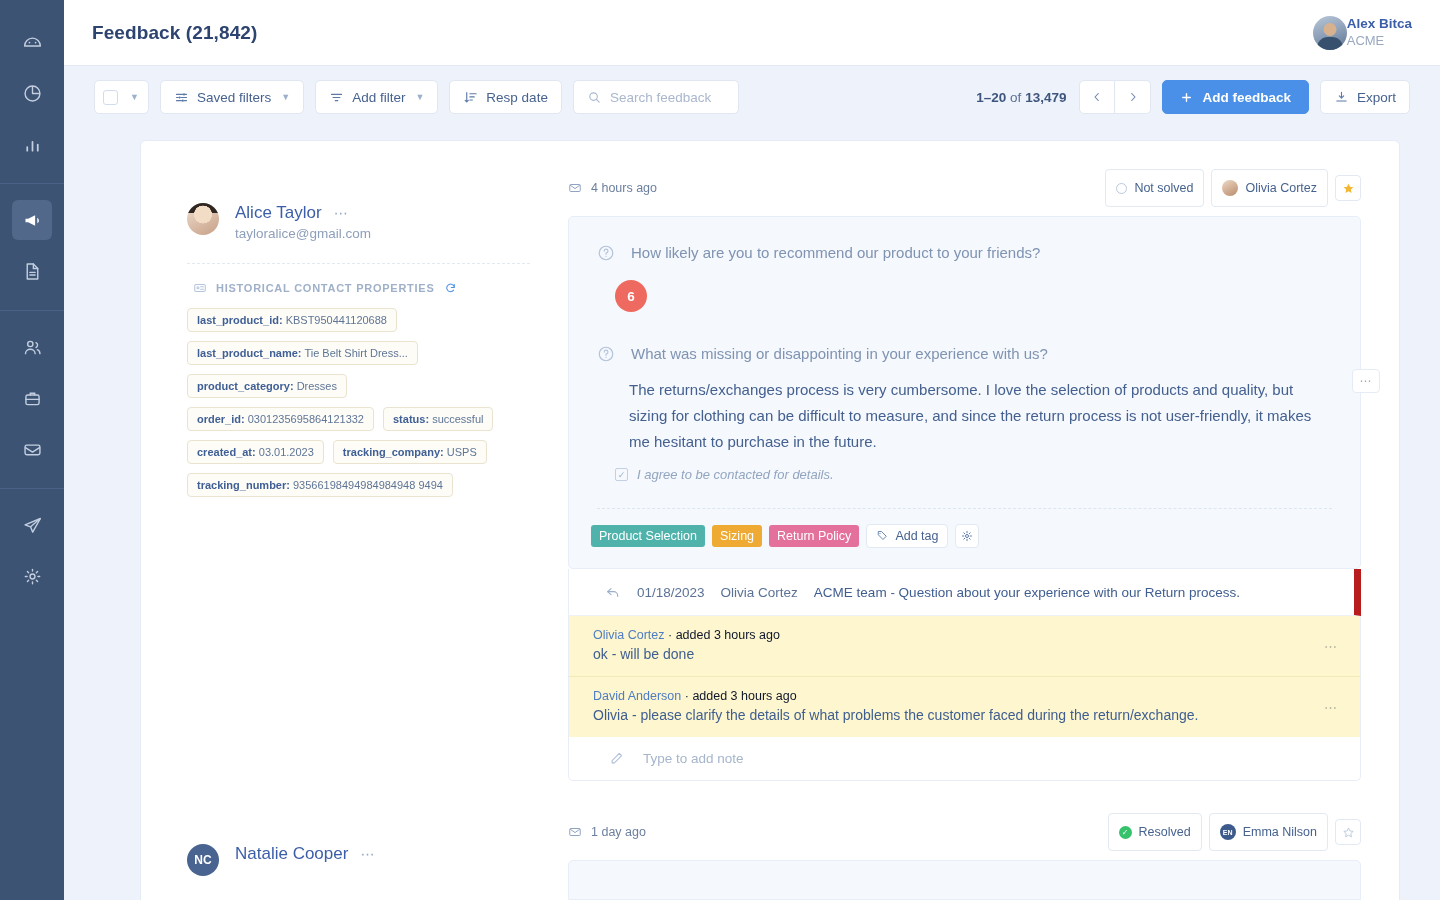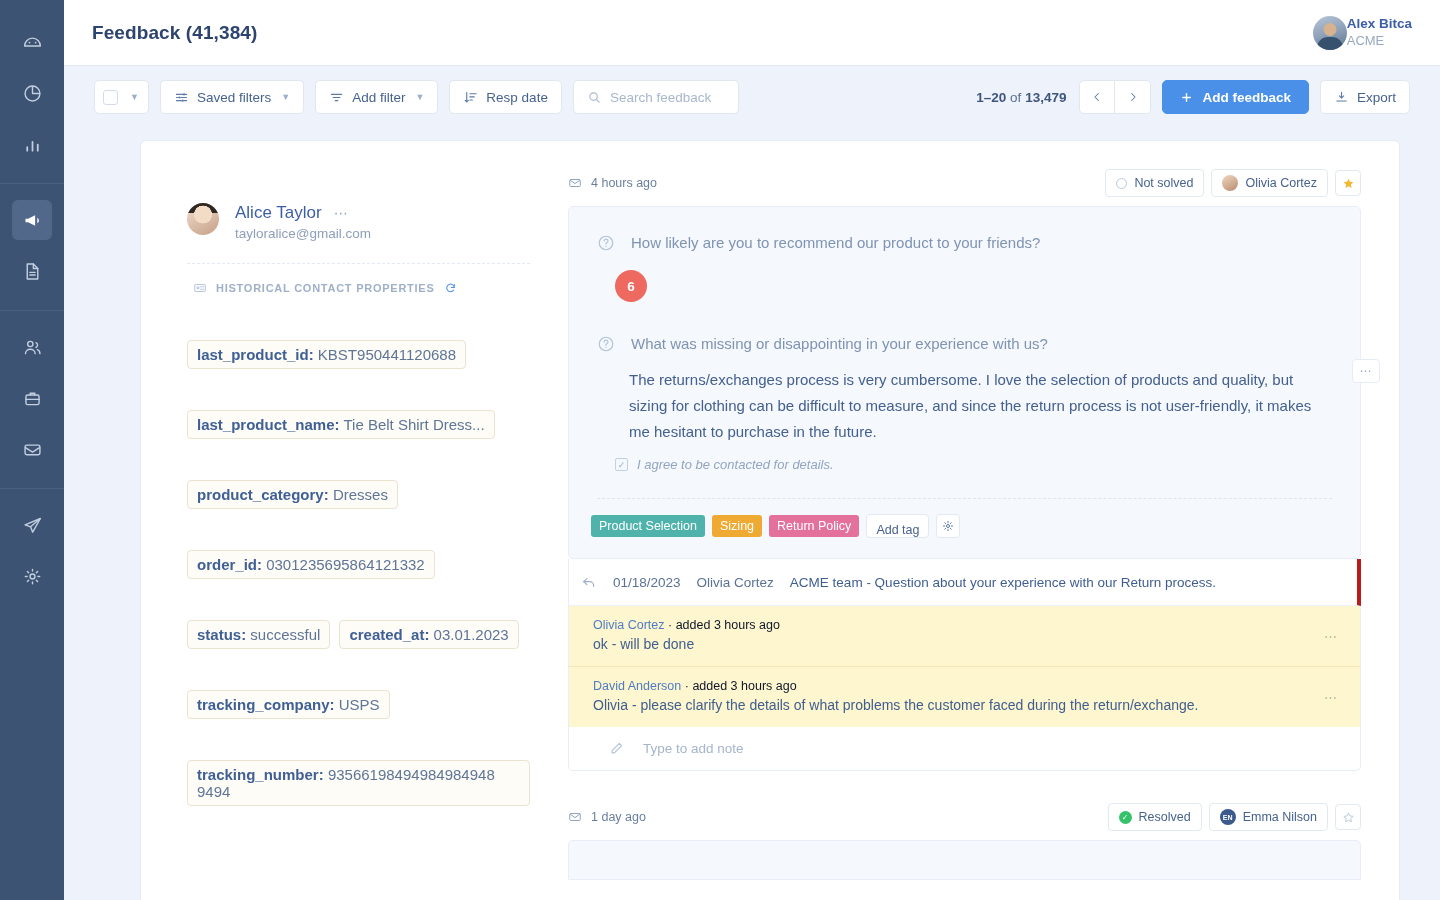--- a/index.html
+++ b/index.html
@@ -118,31 +118,31 @@
   .c-email { font-size: 13.5px; color:#8e9fba; margin-top: 3px; }
 
   .divider-dashed { border-top: 1px dashed #e3e9f2; margin: 22px 0 0 0; }
   .props-head {
     display:flex; align-items:center; gap:9px; margin: 17px 0 13px 6px;
     font-size: 11px; color:#9fb0c8; letter-spacing: .75px; font-weight: 600;
   }
   .props { display:flex; flex-wrap: wrap; gap: 9px 9px; }
   .prop {
     border: 1px solid #eae3d0; background:#fdfcf7; border-radius: 4px;
-    padding: 5px 9px; font-size: 15px; color:#5f7characters;margin-top:32px;
+    padding: 5px 9px; font-size: 11px; color:#5f7characters;
   }
   .prop { color:#5f7596; }
   .prop b { font-weight: 600; color:#3f5f95; }
 
   
   .fb-head { display:flex; align-items:center; gap:9px; margin-bottom: 9px; }
   .fb-time { font-size: 12.5px; color:#6b7f9e; }
   .fb-head-right { margin-left:auto; display:flex; align-items:center; gap:7px; }
   .pill {
-    height: 28px; border:1px solid #e2e9f3; border-radius:4px; background:#fff;
+    height: 38px; border:1px solid #e2e9f3; border-radius:4px; background:#fff;
     display:flex; align-items:center; gap:7px; padding:0 10px;
     font-size: 12.5px; color:#46628f; cursor:pointer;
   }
   .pill .circ { width:11px; height:11px; border-radius:50%; border:1.5px solid #bcc9dd; }
   .pill .tick {
     width:13px;height:13px;border-radius:50%;background:#35c26a;color:#fff;font-size:8px;
     display:flex;align-items:center;justify-content:center;
   }
   .pill .mini-av {
     width:16px;height:16px;border-radius:50%;overflow:hidden;flex:0 0 16px;
@@ -175,36 +175,36 @@
     width:13px;height:13px;border:1px solid #c3d0e3;border-radius:2px;color:#9db0ca;
     font-size:9px;display:flex;align-items:center;justify-content:center;
   }
   .agree span.t { font-size:13px; color:#92a5c0; font-style: italic; }
   .tag-sep { border-top:1px dashed #dde5f0; margin: 26px 28px 0 28px; }
   .tags { display:flex; align-items:center; gap:7px; padding: 15px 28px 20px 22px; }
   .tag { height:22px; border-radius:3px; padding: 0 8px; color:#fff; font-size:12.5px;
          display:flex; align-items:center; }
   .addtag {
     height:24px; border:1px solid #e2e9f3; background:#fff; border-radius:4px;
-    display:flex; align-items:center; gap:7px; padding:0 9px; font-size:12.5px; color:#46628f; cursor:pointer;flex-direction:column;
+    display:flex; align-items:center; gap:7px; padding:0 9px; font-size:12.5px; color:#46628f; cursor:pointer;
   }
   .gear-btn {
     width:24px;height:24px;border:1px solid #e2e9f3;border-radius:4px;background:#fff;
     display:flex;align-items:center;justify-content:center;cursor:pointer;
   }
   .float-dots {
     position:absolute; right:-20px; top:152px; width:28px;height:24px;background:#fff;
     border:1px solid #e6ecf5;border-radius:4px;display:flex;align-items:center;justify-content:center;
     color:#94a8c4; font-size:12px; letter-spacing:1px; cursor:pointer;
   }
 
   
   .reply-row {
-    display:flex; align-items:center; gap:16px; padding: 15px 12px;
-    border-left:1px solid #e8eef7; border-right:4px solid #b91c1c; border-bottom:1px solid #eef2f8;
+    display:flex; align-items:center; gap:16px; padding: 15px 36px;
+    border-left:1px solid #e8eef7; border-right:7px solid #b91c1c; border-bottom:1px solid #eef2f8;
     background:#fff;
   }
   .reply-date { font-size:13.5px; color:#5b7296; }
   .reply-who  { font-size:13.5px; color:#5b7296; }
   .reply-sub  { font-size:13.5px; color:#3f5e90; }
 
   
   .note {
     background:#fdf6cf; padding: 12px 24px 14px 24px; position:relative;
     border-left:1px solid #e8eef7; border-right:1px solid #e8eef7;
@@ -292,21 +292,21 @@
       <svg viewBox="0 0 24 24" fill="none" stroke="#c3cfe0" stroke-width="1.6">
         <circle cx="12" cy="12" r="2.8"></circle>
           <path d="M12 3.8v2M12 18.2v2M20.2 12h-2M5.8 12h-2M17.8 6.2l-1.4 1.4M7.6 16.4l-1.4 1.4M17.8 17.8l-1.4-1.4M7.6 7.6 6.2 6.2" stroke-linecap="round"></path>
       </svg>
     </div>
   </nav>
 
   <div class="main">
 
     <header class="topbar">
-      <div class="page-title">Feedback (41,384)</div>
+      <div class="page-title">Feedback (21,842)</div>
       <div class="topbar-spacer"></div>
       <div class="user-box">
         <div class="user-avatar"></div>
         <div class="user-meta">
           <div class="user-name">Alex Bitca</div>
           <div class="user-org">ACME</div>
         </div>
       </div>
     </header>
 

